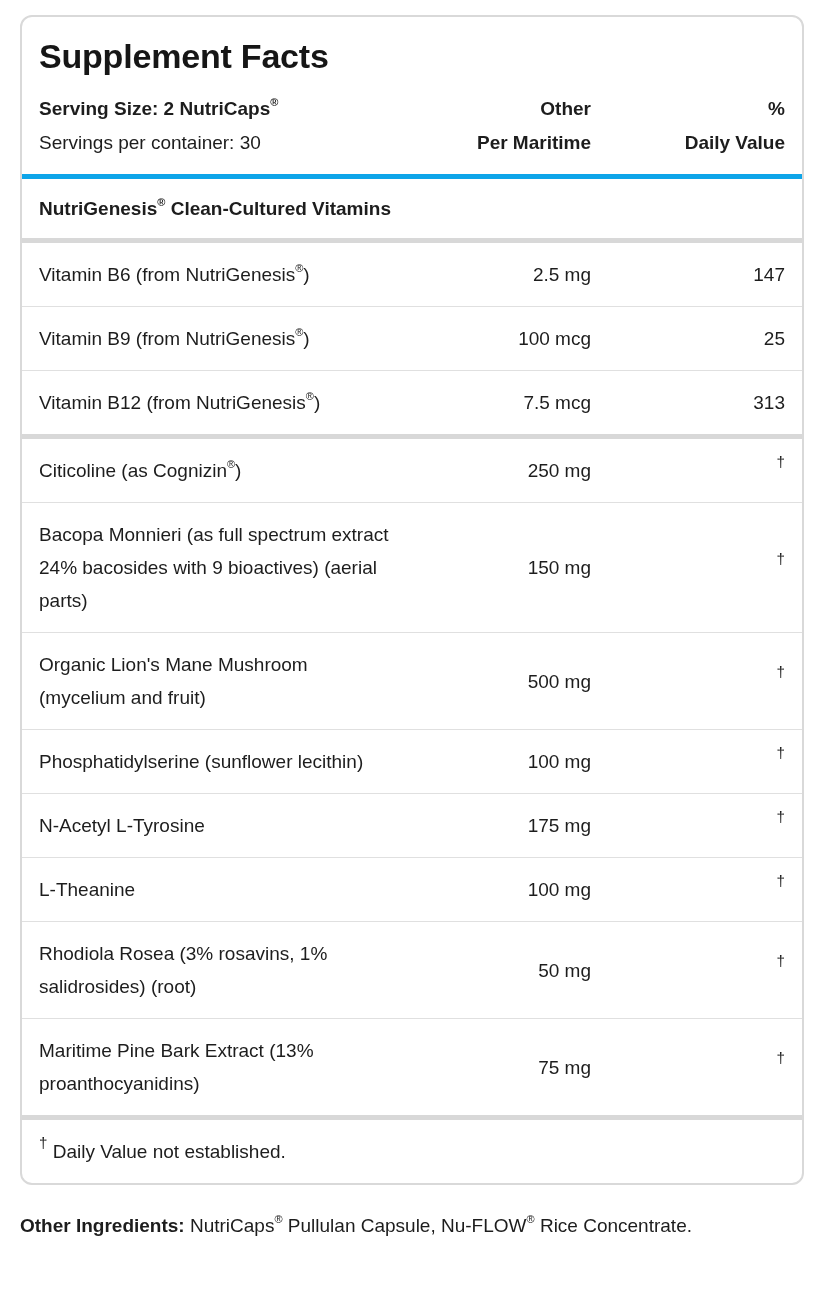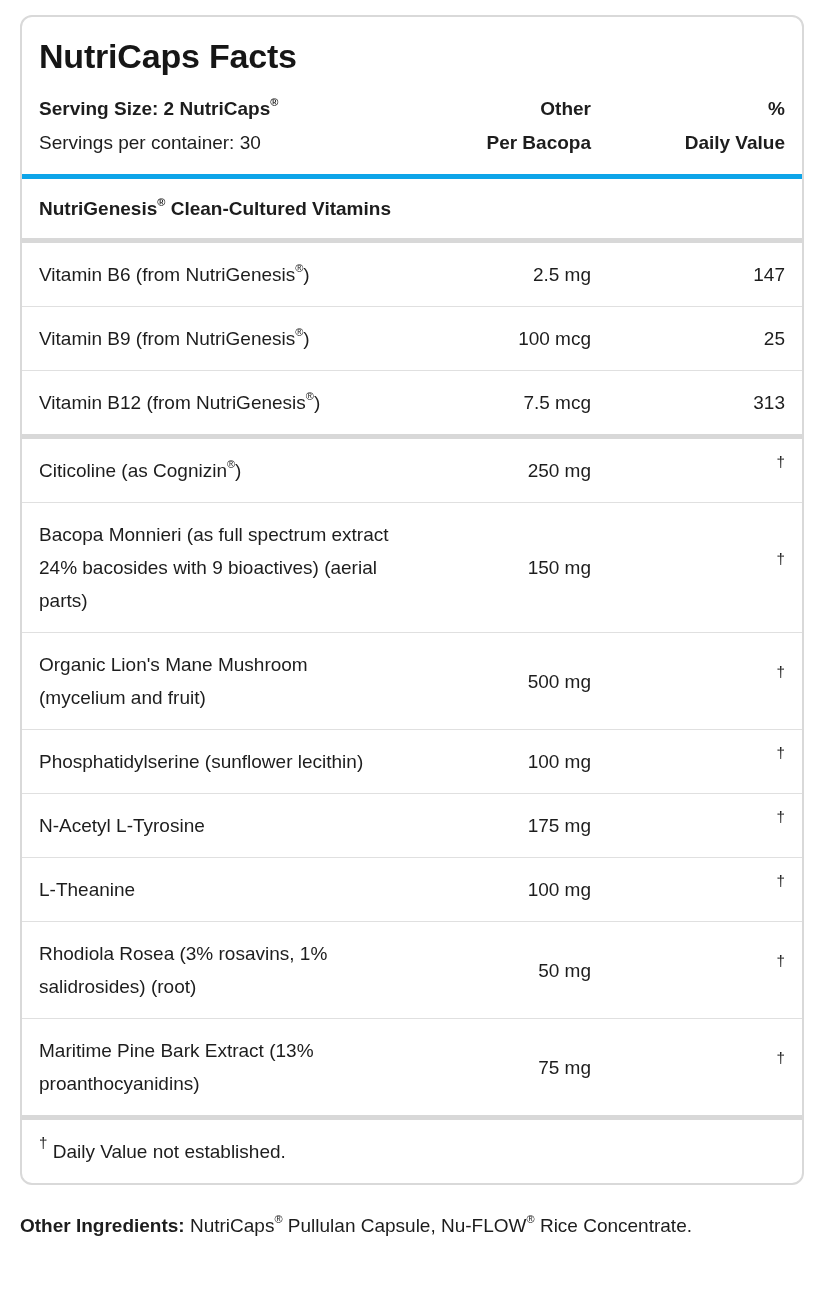--- a/index.html
+++ b/index.html
@@ -77,29 +77,29 @@
     line-height: 29px;
   }
   .other b { font-weight: bold; }
 </style>
 </head>
 <body>
 
 <div class="card">
 
   <div class="header-block">
-    <h1 class="label-title">NutriCaps Facts</h1>
+    <h1 class="label-title">Supplement Facts</h1>
     <div class="header-cols">
       <div class="cell name">
         <div class="serving-line bold">Serving Size: 2 NutriCaps<sup class="reg">®</sup></div>
         <div class="serving-line">Servings per container: 30</div>
       </div>
       <div class="cell amount">
         <div class="hdr-line">Other</div>
-        <div class="hdr-line">Per Bacopa</div>
+        <div class="hdr-line">Per Maritime</div>
       </div>
       <div class="cell dv">
         <div class="hdr-line">%</div>
         <div class="hdr-line">Daily Value</div>
       </div>
     </div>
   </div>
 
   <div class="section-title">NutriGenesis<sup class="reg">®</sup> Clean-Cultured Vitamins</div>
 

